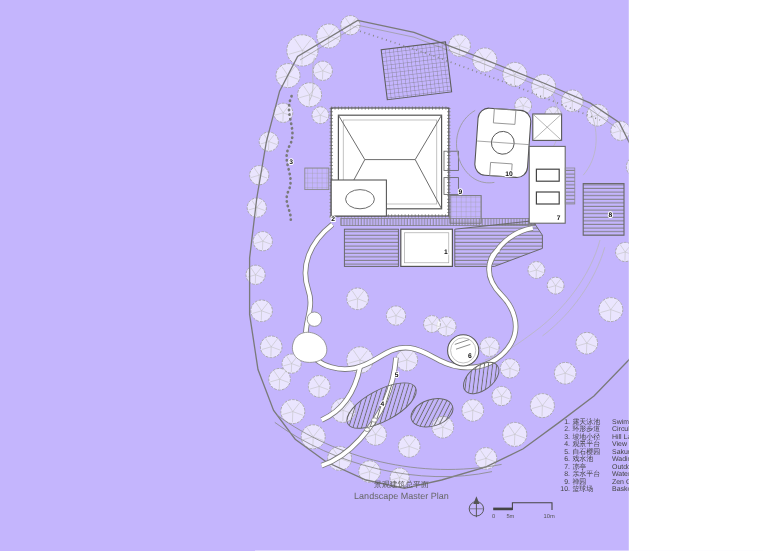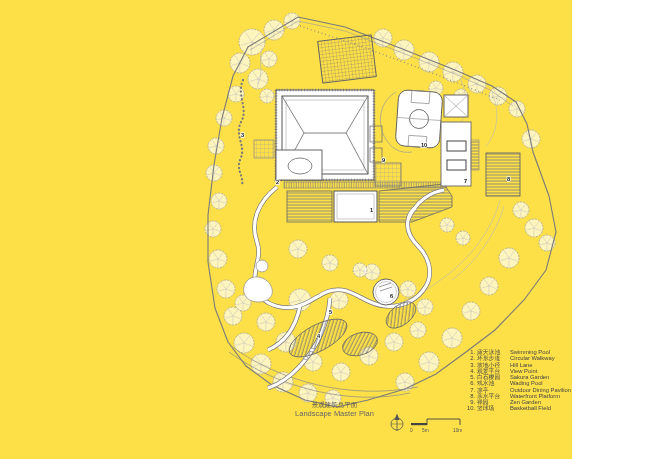--- a/index.html
+++ b/index.html
@@ -1,17 +1,17 @@
 <!DOCTYPE html>
 <html><head>
 <meta charset="utf-8">
 <style>
   html,body{margin:0;padding:0;background:#fff;}
   .canvas{
-    position:relative;width:572px;height:459px;background:#fde047;overflow:hidden;
+    position:relative;width:524px;height:459px;background:#c4b5fd;overflow:hidden;
     font-family:"Liberation Sans","DejaVu Sans",sans-serif;color:#333;
   }
   svg{position:absolute;left:0;top:0;}
   .legend{
     position:absolute;left:466px;top:349px;width:140px;font-size:5.8px;line-height:6.25px;color:#444;
   }
   .legend-row{display:flex;white-space:nowrap;}
   .legend-no{width:9px;text-align:right;margin-right:2px;flex:none;}
   .legend-cn{width:33px;flex:none;letter-spacing:0;}
   .legend-en{flex:1;}

